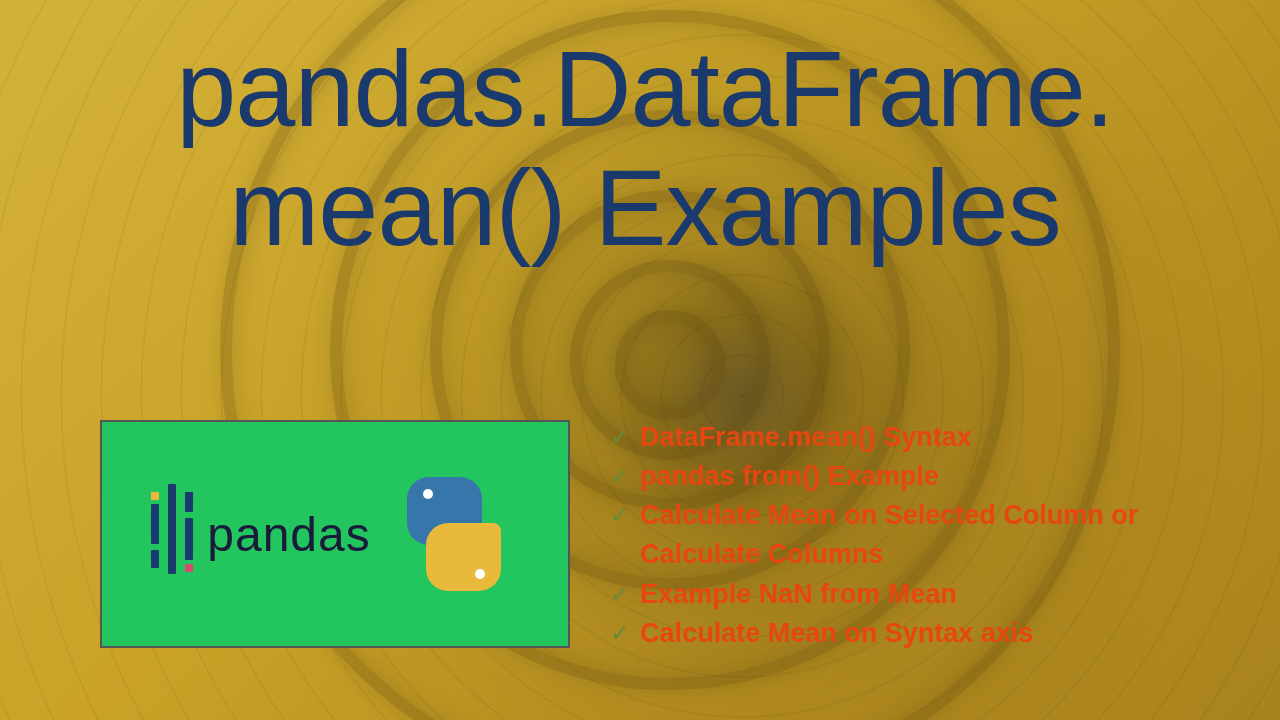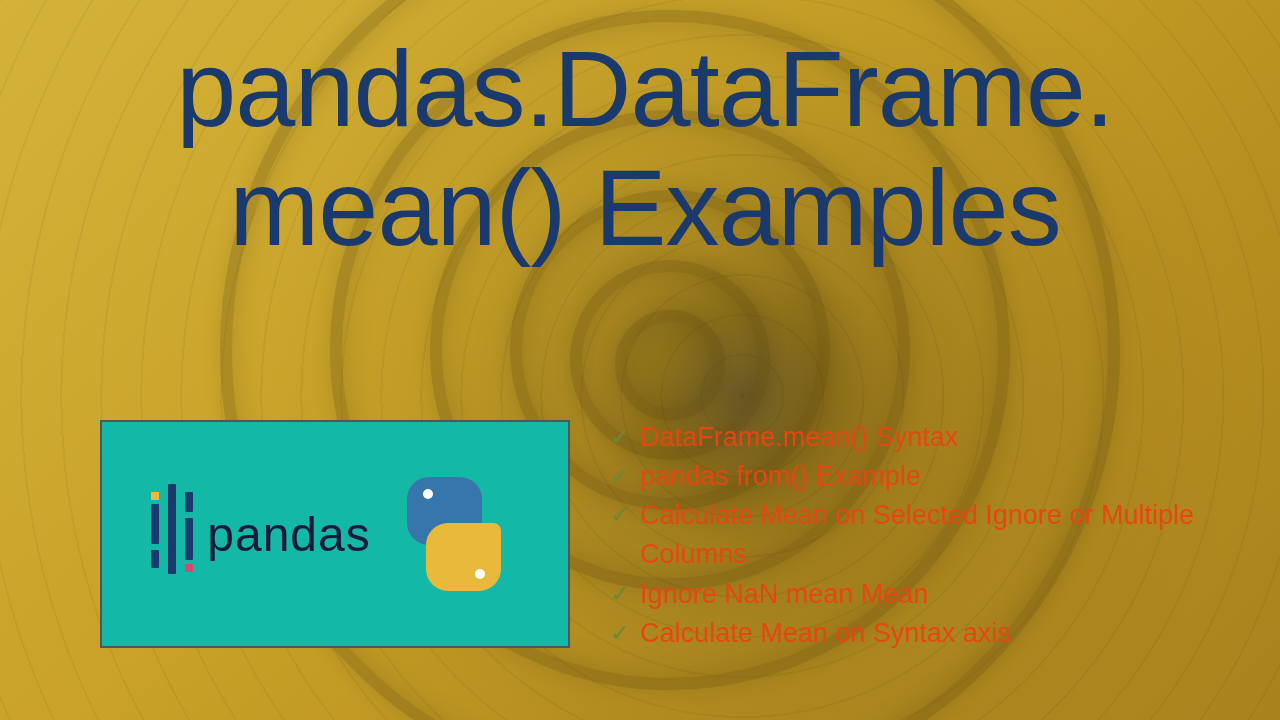--- a/index.html
+++ b/index.html
@@ -50,21 +50,21 @@
     color: #1a3a6e;
     font-weight: 400;
     letter-spacing: -1px;
   }
   .logo-box {
     position: absolute;
     left: 100px;
     top: 420px;
     width: 470px;
     height: 228px;
-    background: #14b8a6;
+    background: #22c55e;
     border: 2px solid #555;
     display: flex;
     align-items: center;
     justify-content: center;
     gap: 18px;
     padding: 20px;
   }
   .pandas-logo {
     display: flex;
     align-items: center;
@@ -141,21 +141,21 @@
     display: flex;
     align-items: flex-start;
     gap: 10px;
   }
   .check {
     color: #6a8a3a;
     font-size: 24px;
     flex-shrink: 0;
     margin-top: 2px;
   }
-  .bullet-text { flex: 1; }
+  .bullet-text { flex: 1; font-weight: bold; }
 </style>
 </head>
 <body>
 
 <div class="bg">
   <div class="spiral-ring r1"></div>
   <div class="spiral-ring r2"></div>
   <div class="spiral-ring r3"></div>
   <div class="spiral-ring r4"></div>
   <div class="spiral-ring r5"></div>
@@ -190,23 +190,23 @@
   <div class="bullet-item">
     <span class="check">✓</span>
     <span class="bullet-text">DataFrame.mean() Syntax</span>
   </div>
   <div class="bullet-item">
     <span class="check">✓</span>
     <span class="bullet-text">pandas from() Example</span>
   </div>
   <div class="bullet-item">
     <span class="check">✓</span>
-    <span class="bullet-text">Calculate Mean on Selected Ignore or Multiple Columns</span>
-  </div>
-  <div class="bullet-item">
-    <span class="check">✓</span>
-    <span class="bullet-text">Ignore NaN mean Mean</span>
+    <span class="bullet-text">Calculate Mean on Selected Column or Calculate Columns</span>
+  </div>
+  <div class="bullet-item">
+    <span class="check">✓</span>
+    <span class="bullet-text">Example NaN from Mean</span>
   </div>
   <div class="bullet-item">
     <span class="check">✓</span>
     <span class="bullet-text">Calculate Mean on Syntax axis</span>
   </div>
 </div>
 
 </body></html>

